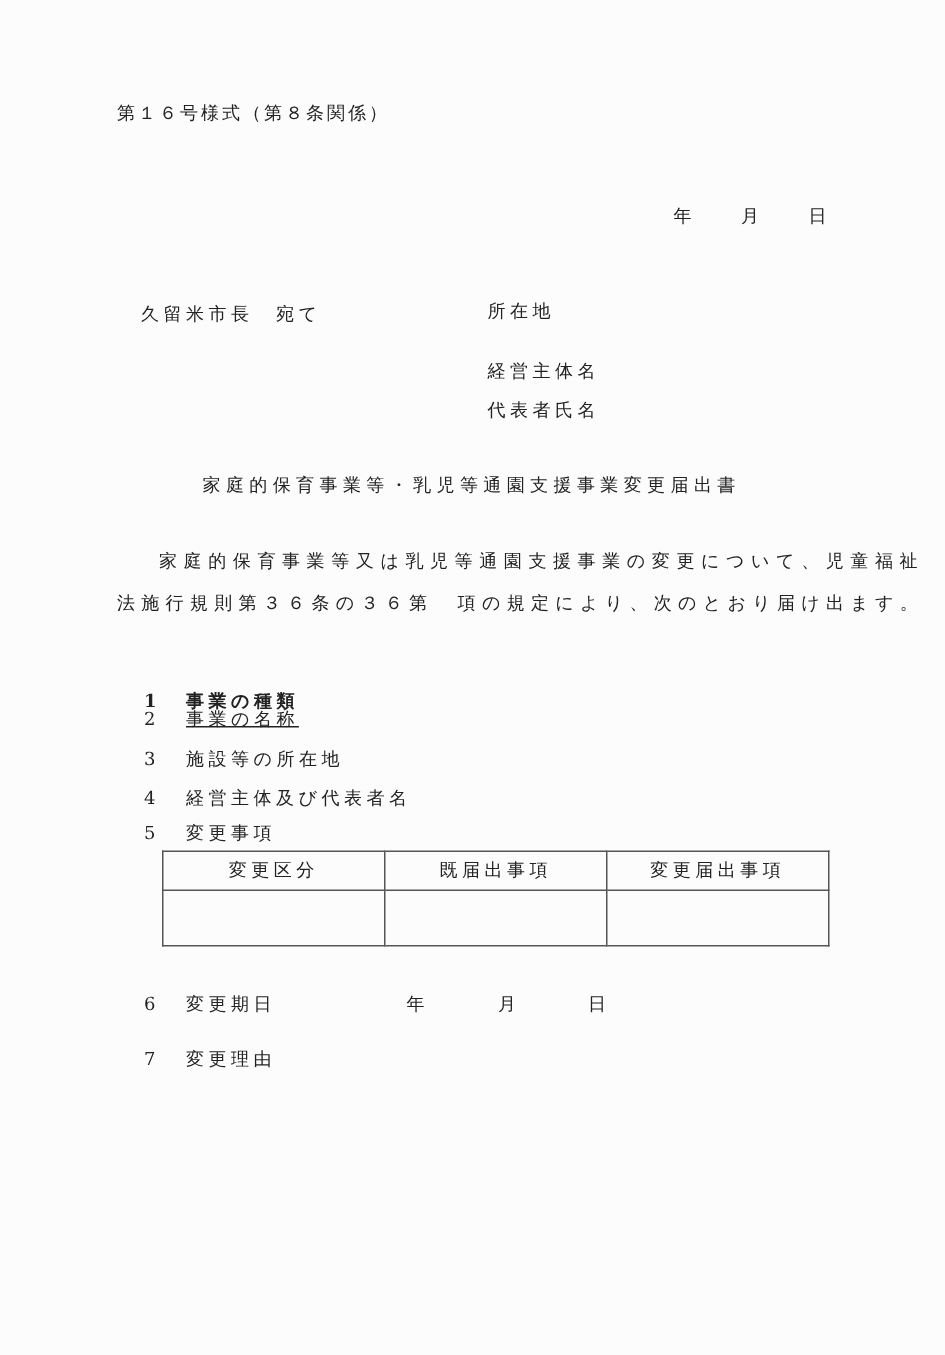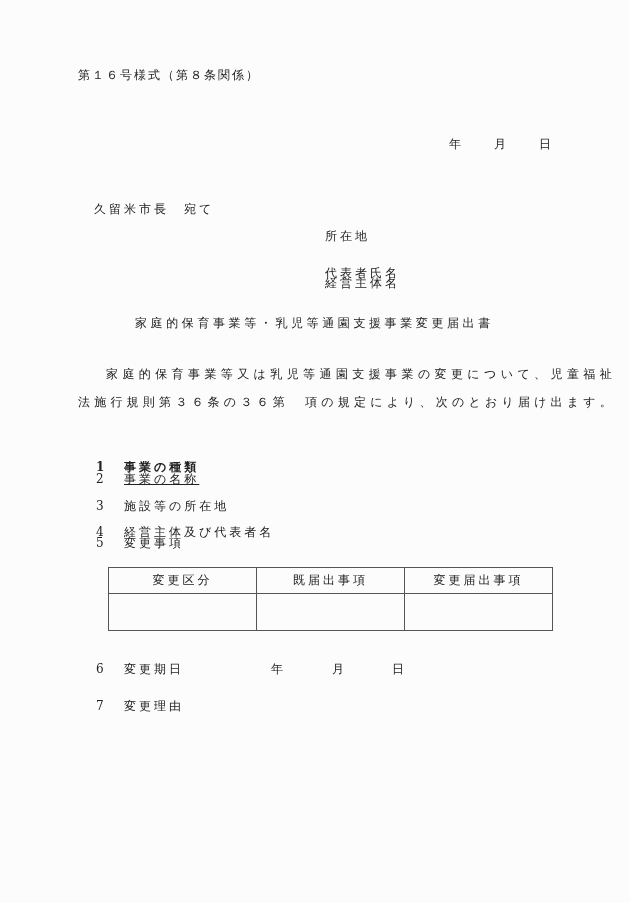--- a/index.html
+++ b/index.html
@@ -59,42 +59,42 @@
 <div>
 
   <div class="abs form-number">第１６号様式（第８条関係）</div>
 
   <div class="abs date-year">年</div>
   <div class="abs date-month">月</div>
   <div class="abs date-day">日</div>
 
   <div class="abs addressee">久留米市長　宛て</div>
 
-  <div class="abs applicant-label" style="top:229px;text-align:right;">所在地</div>
-  <div class="abs applicant-label" style="top:240px;margin-top:36px;">経営主体名</div>
+  <div class="abs applicant-label" style="top:200px;text-align:right;">所在地</div>
+  <div class="abs applicant-label" style="top:240px;">経営主体名</div>
   <div class="abs applicant-label" style="top:266px;">代表者氏名</div>
 
   <div class="abs doc-title">家庭的保育事業等・乳児等通園支援事業変更届出書</div>
 
   <div class="abs body-line1">家庭的保育事業等又は乳児等通園支援事業の変更について、児童福祉</div>
   <div class="abs body-line2">法施行規則第３６条の３６第　項の規定により、次のとおり届け出ます。</div>
 
   <div class="abs item" style="top:460px;font-weight:bold;">
     <span class="item-num">1</span><span>事業の種類</span>
   </div>
   <div class="abs item" style="top:472px;text-decoration:underline;">
     <span class="item-num">2</span><span>事業の名称</span>
   </div>
   <div class="abs item" style="top:499px;">
     <span class="item-num">3</span><span>施設等の所在地</span>
   </div>
   <div class="abs item" style="top:525px;">
     <span class="item-num">4</span><span>経営主体及び代表者名</span>
   </div>
-  <div class="abs item" style="top:536px;">
+  <div class="abs item" style="top:548px;">
     <span class="item-num">5</span><span>変更事項</span>
   </div>
 
   <table class="change-table">
     <colgroup>
       <col class="col1">
         <col class="col2">
         <col class="col3">
     </colgroup>
     <thead>

